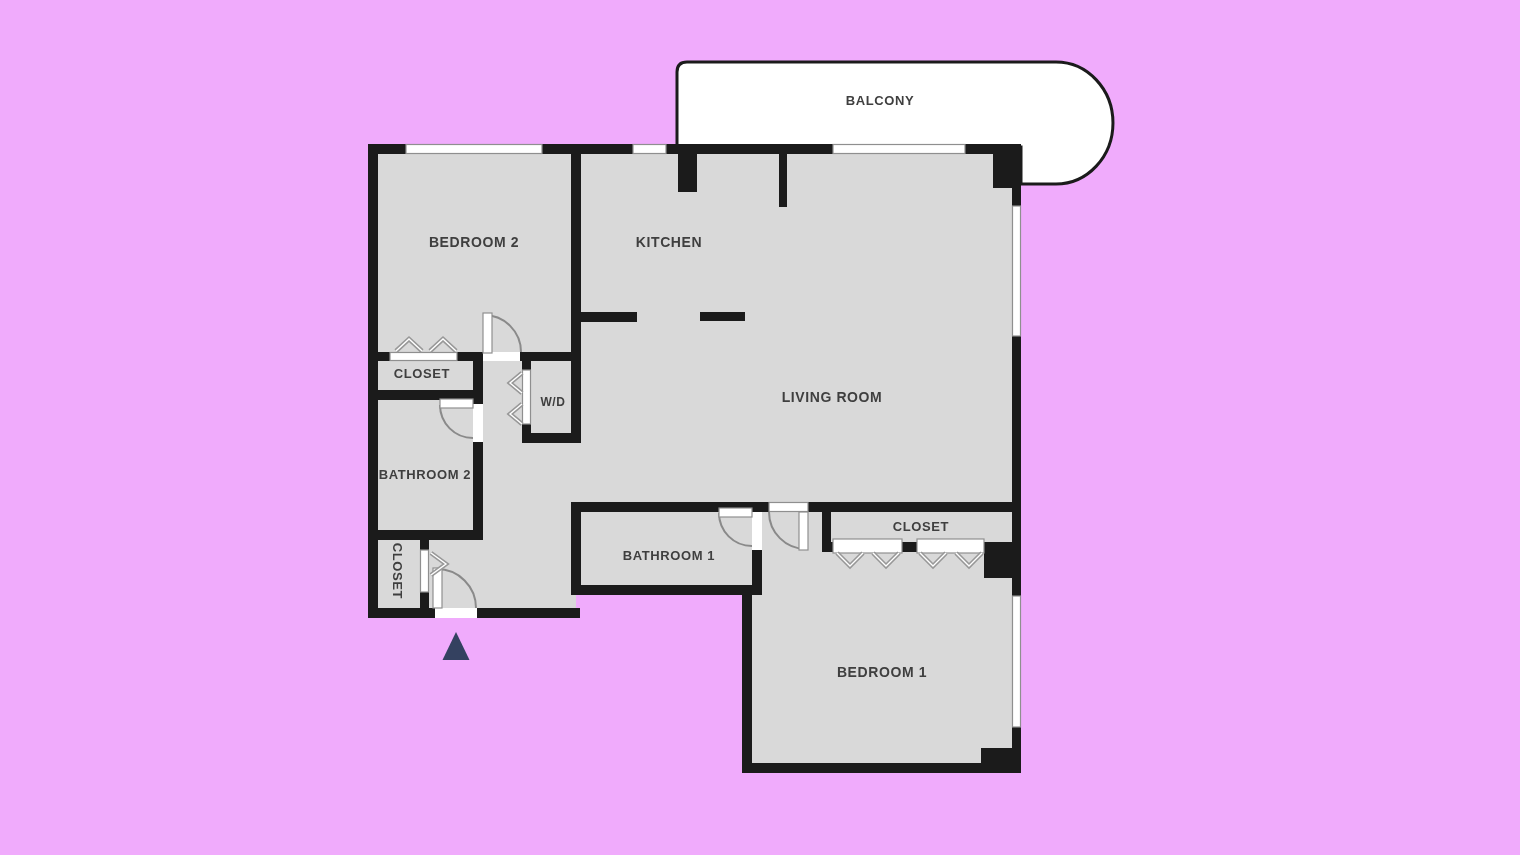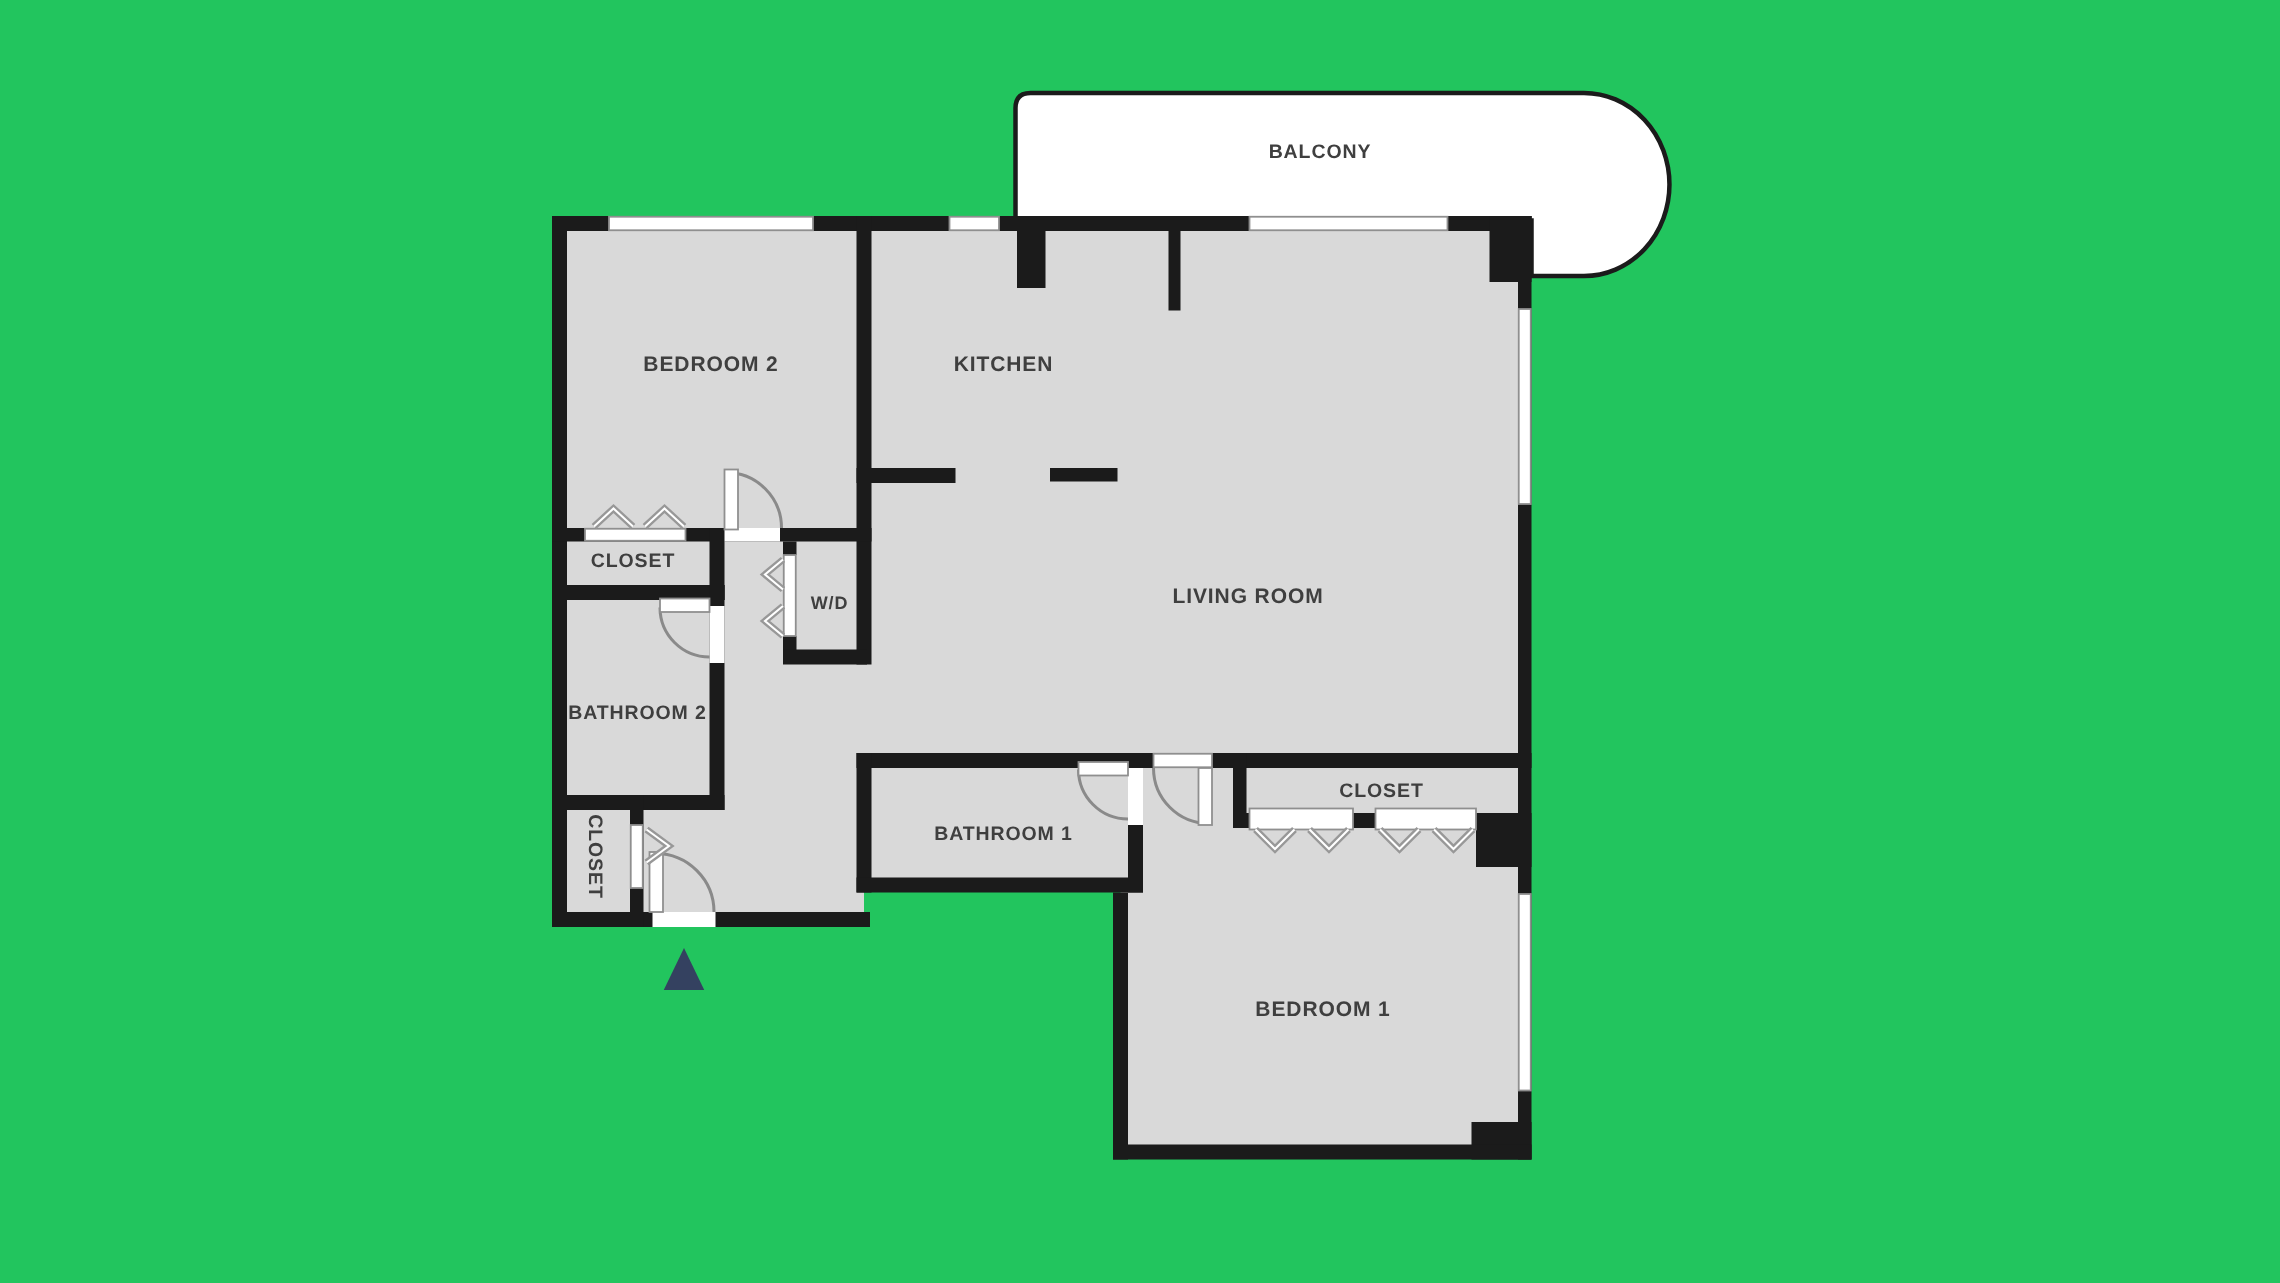--- a/index.html
+++ b/index.html
@@ -5,21 +5,21 @@
   html, body {
     margin: 0;
     padding: 0;
     background: #ffffff;
     font-family: "Liberation Sans", "DejaVu Sans", sans-serif;
   }
   .canvas {
     position: relative;
     width: 1520px;
     height: 855px;
-    background: #22c55e;
+    background: #f0abfc;
     overflow: hidden;
   }
   svg { display: block; }
   .room-label {
     font-family: "Liberation Sans", "DejaVu Sans", sans-serif;
     font-weight: bold;
     fill: #3f3f3f;
     letter-spacing: 0.6px;
   }
   .lbl-lg { font-size: 14px; }

